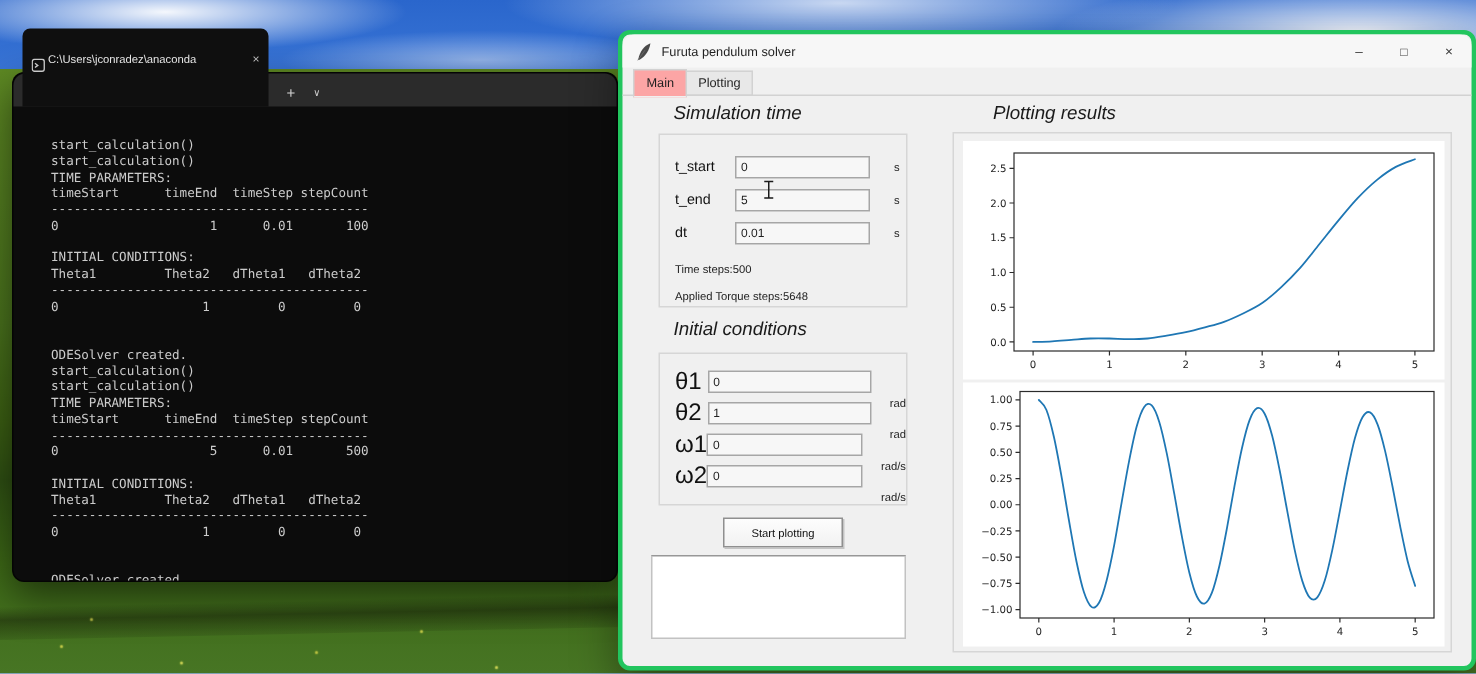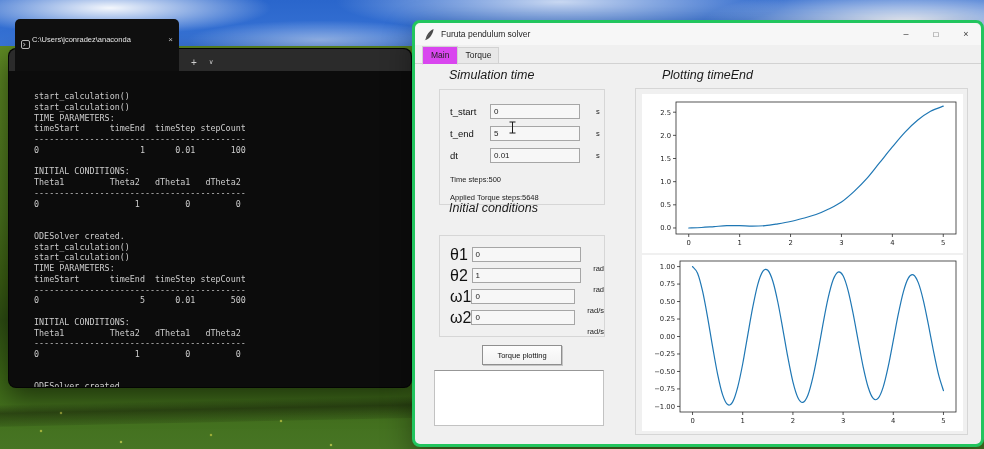--- a/index.html
+++ b/index.html
@@ -44,21 +44,21 @@
     display:flex;align-items:center;}
   .app-icon{margin:0 6px 0 9px;display:flex;}
   .app-title{font-size:8.5px;color:#1f1f1f;}
   .controls{margin-left:auto;display:flex;align-items:center;height:100%;}
   .ctrl{width:30px;height:100%;display:flex;align-items:center;justify-content:center;font-size:9px;color:#3c3c3c;}
   .ctrl.max{font-size:8px;}
   .tabrow{position:absolute;left:0;top:22px;right:0;height:19px;}
   .tabrow::after{content:'';position:absolute;left:0;right:0;bottom:0;border-bottom:1px solid #d2d2d2;}
   .tabs{position:absolute;left:7px;bottom:0;display:flex;align-items:flex-end;}
   .tab{font-size:8.5px;color:#1f1f1f;padding:2px 7px 3px;border:1px solid #d2d2d2;background:#e8e8e8;margin-top:2px;position:relative;}
-  .tab.active{background:#d946ef;border-bottom:1px solid #f0f0f0;z-index:2;margin-bottom:-1px;padding:3px 8px 4px;}
+  .tab.active{background:#fca5a5;border-bottom:1px solid #f0f0f0;z-index:2;margin-bottom:-1px;padding:3px 8px 4px;}
   .tab+.tab{margin-left:-1px;}
 
   .heading{position:absolute;font-size:12.5px;color:#1a1a1a;font-style:italic;}
   .group{position:absolute;border:1px solid #d6d6d6;background:#f0f0f0;box-sizing:border-box;}
   .frow{display:flex;align-items:center;}
   .flabel{color:#111;}
   .entry{background:#f7f7f7;border:1px solid #a6a6a6;font-size:8px;color:#222;height:13px;line-height:13px;
     padding:0 3px;box-sizing:content-box;font-family:"Liberation Sans",sans-serif;}
   .funit{font-size:7.5px;color:#222;}
   .sim-group{left:24px;top:66px;width:166px;height:116px;padding:10px 0 0 10px;}
@@ -153,21 +153,21 @@
       <span class="app-title">Furuta pendulum solver</span>
       <div class="controls">
         <span class="ctrl">–</span>
         <span class="ctrl max">□</span>
         <span class="ctrl">×</span>
       </div>
     </div>
     <div class="tabrow">
       <div class="tabs" id="app-tabs">
           <span class="tab active">Main</span>
-          <span class="tab">Torque</span>
+          <span class="tab">Plotting</span>
         </div>
     </div>
 
     <span class="heading" style="left:34px;top:45px;">Simulation time</span>
     <div class="group sim-group" id="sim-group">
         <div class="frow">
           <span class="flabel">t_start</span>
           <div class="entry">0</div>
           <span class="funit">s</span>
         </div>
@@ -178,21 +178,21 @@
         </div>
         <div class="frow">
           <span class="flabel">dt</span>
           <div class="entry">0.01</div>
           <span class="funit">s</span>
         </div>
         <div class="info-line">Time steps:500</div>
         <div class="info-line">Applied Torque steps:5648</div>
       </div>
 
-    <span class="heading" style="left:34px;top:178px;text-align:right;">Initial conditions</span>
+    <span class="heading" style="left:34px;top:189px;text-align:right;">Initial conditions</span>
     <div class="group init-group" id="init-group">
         <div class="frow">
           <span class="flabel">θ1</span>
           <div class="entry">0</div>
           <span class="funit">rad</span>
         </div>
         <div class="frow">
           <span class="flabel">θ2</span>
           <div class="entry">1</div>
           <span class="funit">rad</span>
@@ -202,24 +202,24 @@
           <div class="entry">0</div>
           <span class="funit">rad/s</span>
         </div>
         <div class="frow">
           <span class="flabel">ω2</span>
           <div class="entry">0</div>
           <span class="funit">rad/s</span>
         </div>
       </div>
 
-    <div class="plot-button">Torque plotting</div>
+    <div class="plot-button">Start plotting</div>
     <div class="listbox"></div>
 
-    <span class="heading" style="left:247px;top:45px;">Plotting timeEnd</span>
+    <span class="heading" style="left:247px;top:45px;">Plotting results</span>
     <div class="group plot-group">
       <div class="canvas canvas1" id="plot1"><svg width="321" height="159" viewBox="0 0 321 159">
             <rect x="34" y="8" width="280" height="132" fill="#ffffff" stroke="#2b2b2b" stroke-width="0.8"></rect>
             <line x1="46.72727272727273" y1="140" x2="46.72727272727273" y2="143" stroke="#2b2b2b" stroke-width="0.8"></line>
             <text x="46.72727272727273" y="151" text-anchor="middle" font-size="6.8" fill="#262626" font-family="DejaVu Sans, sans-serif">0</text>
             <line x1="97.63636363636363" y1="140" x2="97.63636363636363" y2="143" stroke="#2b2b2b" stroke-width="0.8"></line>
             <text x="97.63636363636363" y="151" text-anchor="middle" font-size="6.8" fill="#262626" font-family="DejaVu Sans, sans-serif">1</text>
             <line x1="148.54545454545456" y1="140" x2="148.54545454545456" y2="143" stroke="#2b2b2b" stroke-width="0.8"></line>
             <text x="148.54545454545456" y="151" text-anchor="middle" font-size="6.8" fill="#262626" font-family="DejaVu Sans, sans-serif">2</text>
             <line x1="199.45454545454547" y1="140" x2="199.45454545454547" y2="143" stroke="#2b2b2b" stroke-width="0.8"></line>

